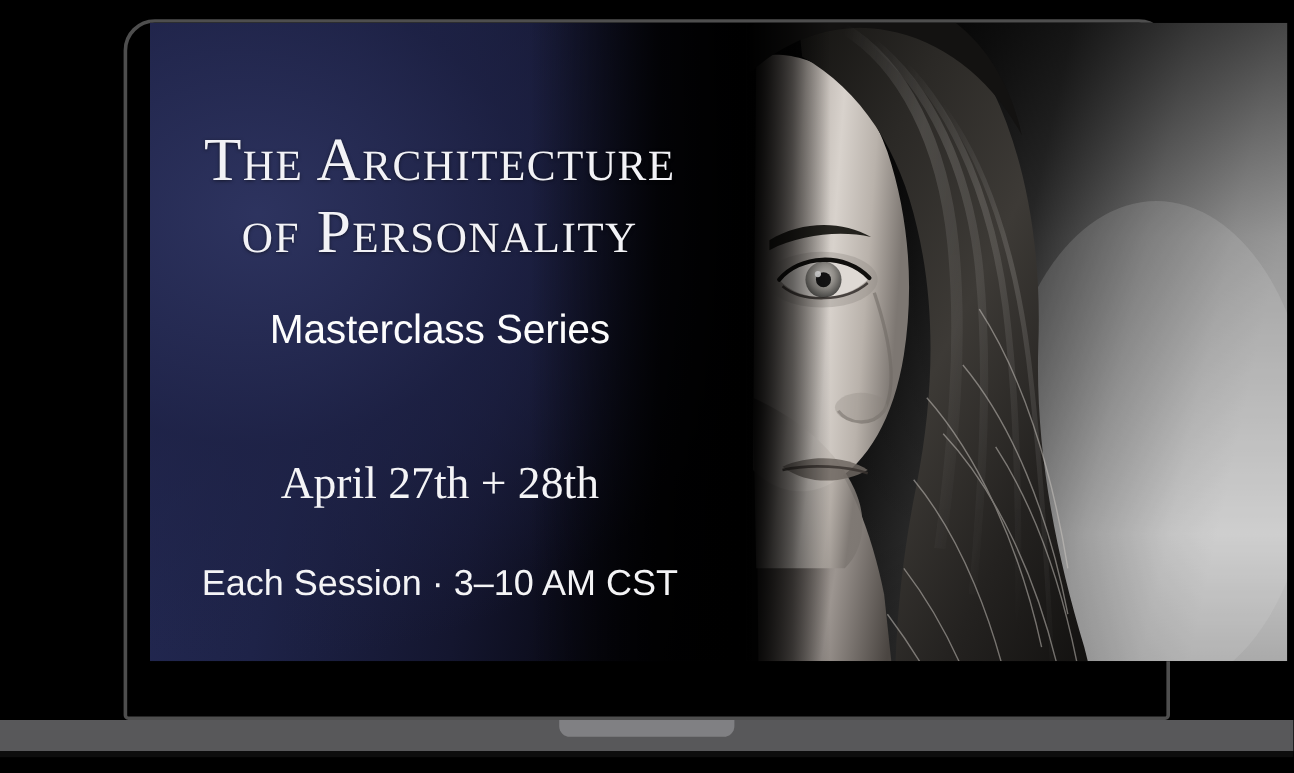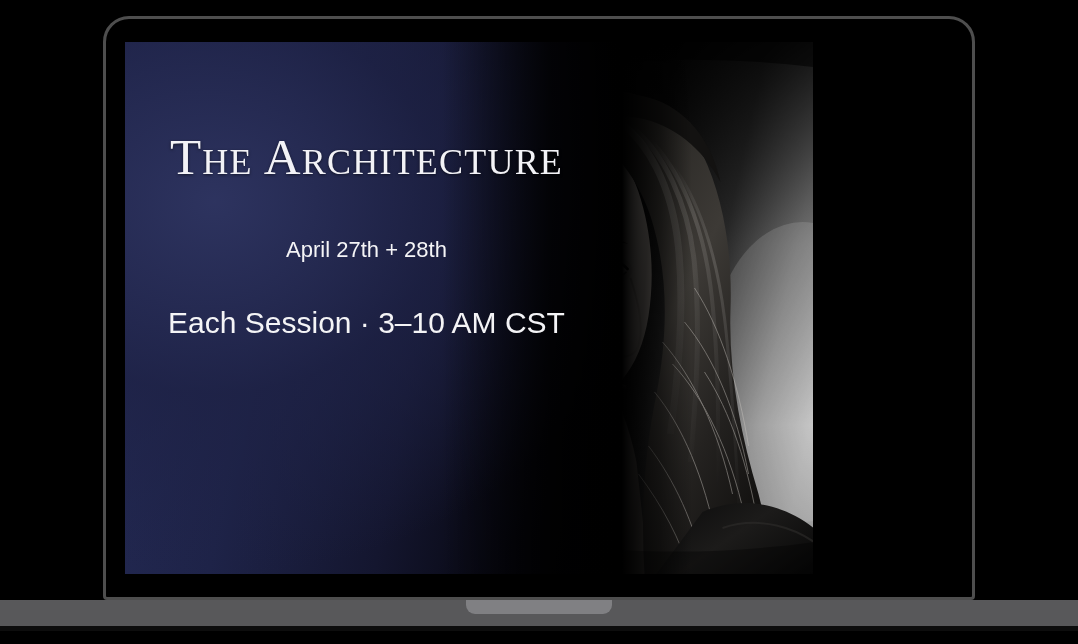--- a/index.html
+++ b/index.html
@@ -55,22 +55,22 @@
     width:146px;
     height:14px;
     background:#808083;
     border-radius:0 0 9px 9px;
   }
 
   
   .screen {
     position:absolute;
     left:125px;
-    top:42px;
-    width:688px;
+    top:19px;
+    width:948px;
     height:532px;
     overflow:hidden;
     background:#000;
   }
 
   .screen-inner {
     position:absolute;
     inset:0;
     display:flex;
   }
@@ -122,26 +122,26 @@
   .subtitle {
     font-family:"Liberation Sans", sans-serif;
     font-weight:400;
     font-size:34px;
     letter-spacing:-0.2px;
     color:#fdfdfd;
     margin-top:32px;
   }
 
   .dates {
-    font-family:Liberation Sans, sans-serif;
+    font-family:Liberation Serif, serif;
     font-weight:400;
-    font-size:22px;
+    font-size:38px;
     line-height:1.28;
     color:#f4f4f6;
-    margin-top:48px;
+    margin-top:84px;
   }
 
   .session {
     font-family:"Liberation Sans", sans-serif;
     font-weight:400;
     font-size:30px;
     color:#f4f4f6;
     margin-top:42px;
   }
 
@@ -176,21 +176,23 @@
 
   <div class="laptop-frame"></div>
 
   <div class="screen">
     <div class="screen-inner">
 
       <div class="panel-left">
         <div class="copy">
           <div class="title">
             <div>The Architecture</div>
+            <div>of Personality</div>
           </div>
+          <div class="subtitle">Masterclass Series</div>
           <div class="dates">
             <div>April 27th + 28th</div>
           </div>
           <div class="session">Each Session · 3–10 AM CST</div>
         </div>
       </div>
 
       <div class="panel-right">
         <div class="photo">
           <svg viewBox="0 0 330 532" preserveAspectRatio="xMidYMid slice" aria-hidden="true">

